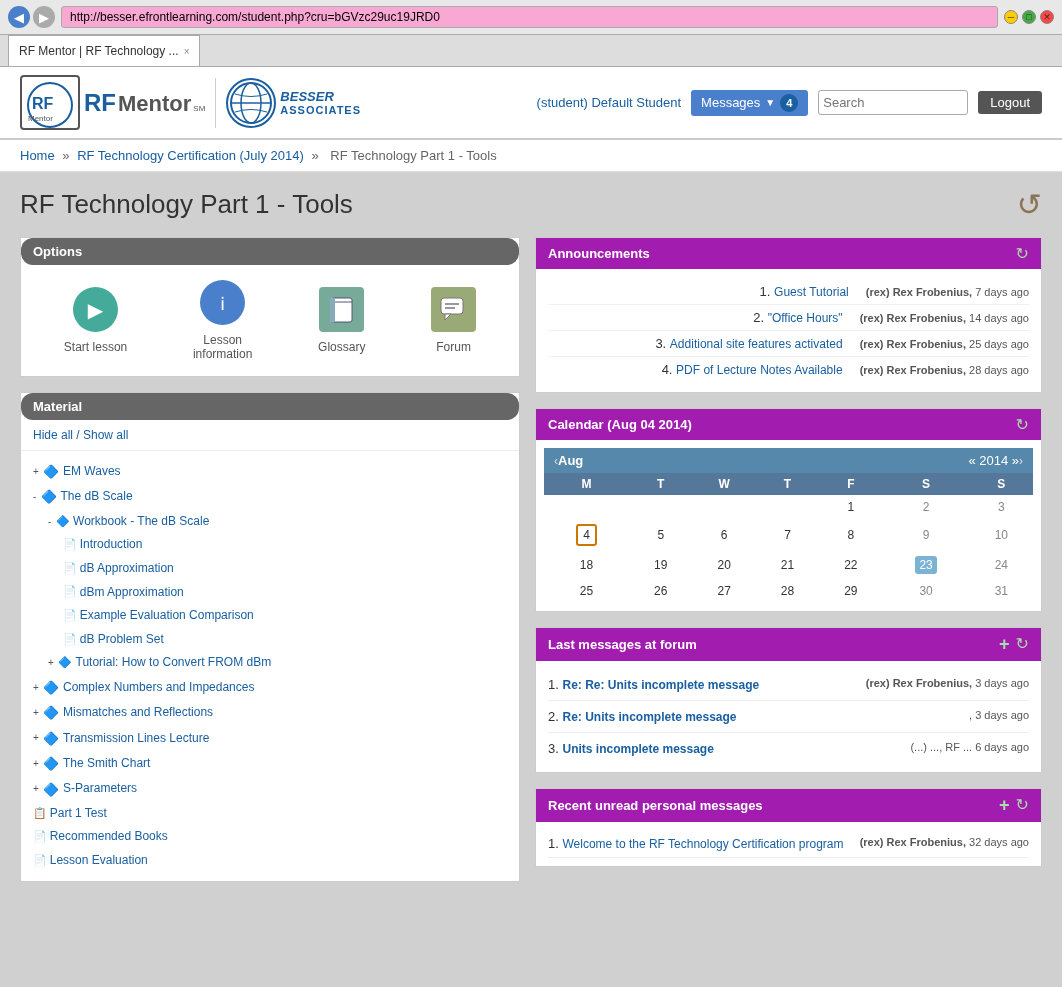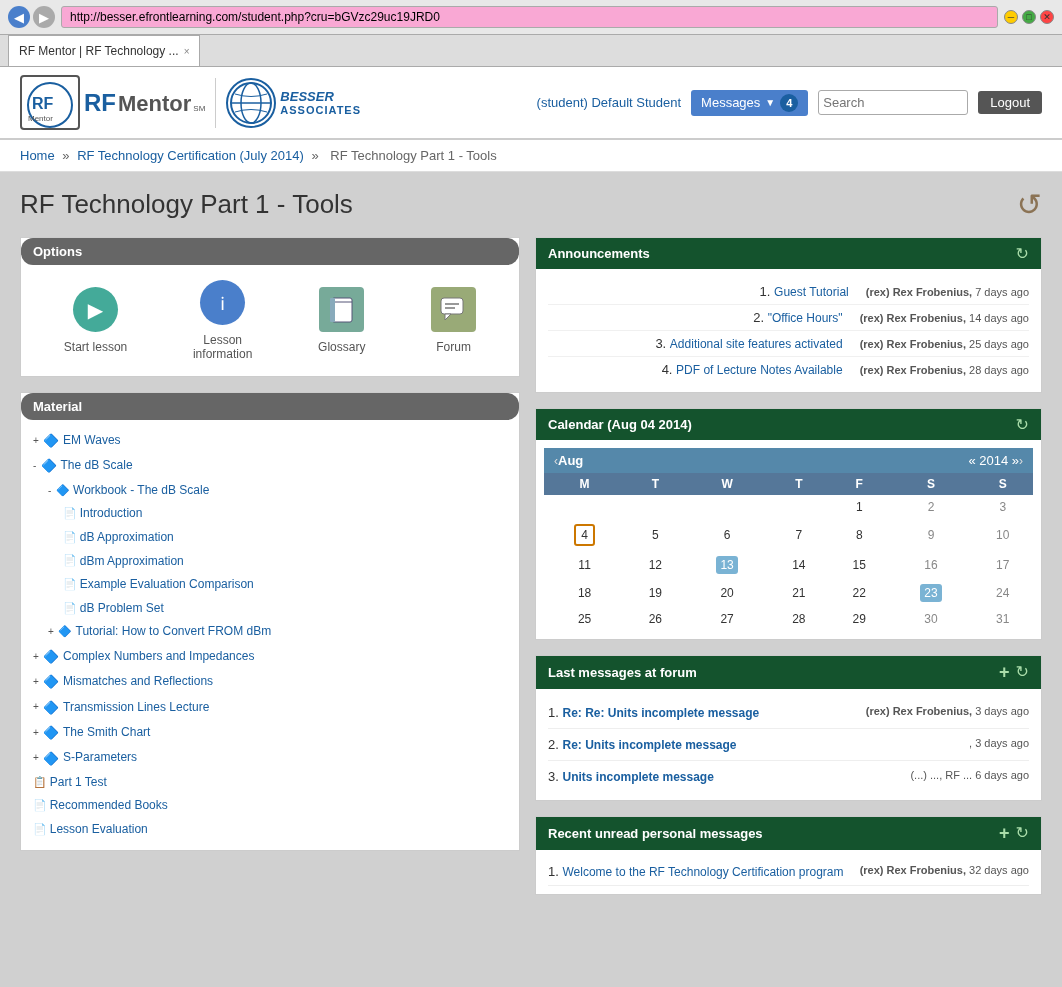--- a/index.html
+++ b/index.html
@@ -105,21 +105,21 @@
     .forum-row { display: flex; justify-content: space-between; align-items: flex-start; }
 
     
     .msg-list { padding: 8px 12px; }
     .msg-item { padding: 6px 0; border-bottom: 1px solid #eee; }
     .msg-row { display: flex; justify-content: space-between; align-items: flex-start; }
     .msg-link { color: #1a5fa0; text-decoration: none; font-size: 12px; }
     .msg-meta { font-size: 11px; color: #555; text-align: right; white-space: nowrap; }
 
     
-    .panel-title-row { display: flex; justify-content: space-between; align-items: center; background: #14532d; color: white; padding: 6px 12px; }
+    .panel-title-row { display: flex; justify-content: space-between; align-items: center; background: #a21caf; color: white; padding: 6px 12px; }
     .panel-title-text { font-size: 13px; font-weight: bold; }
     .panel-icons { display: flex; gap: 6px; }
     .refresh-icon { color: #aaddaa; font-size: 16px; cursor: pointer; }
     .add-icon { color: #aaddaa; font-size: 18px; cursor: pointer; font-weight: bold; }
   </style>
 </head>
 <body>
 
 <div class="browser-chrome">
   <div class="browser-nav">
@@ -236,20 +236,23 @@
               </svg>
             </div>
             <span>Forum</span>
           </div>
         </div>
       </div>
 
       <div class="panel">
         <div class="panel-header">
           <span>Material</span>
+        </div>
+        <div class="hide-all">
+          <a href="#">Hide all / Show all</a>
         </div>
         <div class="tree">
 
           <div class="tree-item">
             <span class="expand-icon">+</span>
             <span style="color:#4a7fcb;font-size:13px;">🔷</span>
             <a href="#" class="tree-link">EM Waves</a>
           </div>
 
           <div class="tree-item">
@@ -424,29 +427,20 @@
               <tr>
                 <td><span class="cal-today" style="display:inline-block;padding:2px 5px;">4</span></td>
                 <td>5</td>
                 <td>6</td>
                 <td>7</td>
                 <td>8</td>
                 <td class="cal-weekend">9</td>
                 <td class="cal-weekend">10</td>
               </tr>
               <tr>
-                <td>11</td>
-                <td>12</td>
-                <td><span class="cal-highlighted" style="display:inline-block;padding:2px 4px;">13</span></td>
-                <td>14</td>
-                <td>15</td>
-                <td class="cal-weekend">16</td>
-                <td class="cal-weekend">17</td>
-              </tr>
-              <tr>
                 <td>18</td>
                 <td>19</td>
                 <td>20</td>
                 <td>21</td>
                 <td>22</td>
                 <td><span class="cal-highlighted" style="display:inline-block;padding:2px 4px;">23</span></td>
                 <td class="cal-weekend">24</td>
               </tr>
               <tr>
                 <td>25</td>

